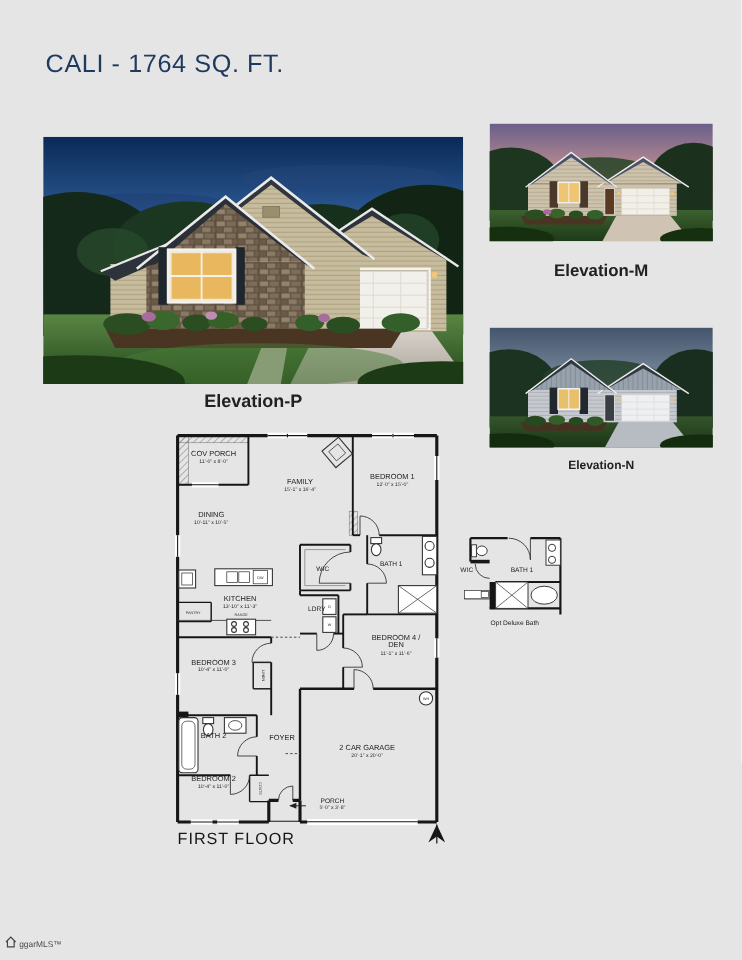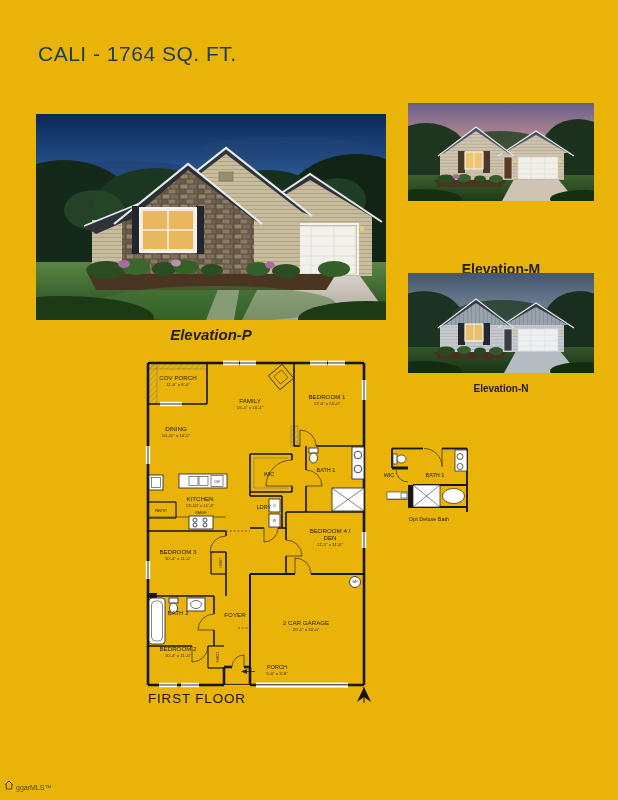--- a/index.html
+++ b/index.html
@@ -1,26 +1,26 @@
 <!DOCTYPE html>
 <html><head>
 <meta charset="utf-8">
 <style>
   html,body{margin:0;padding:0;background:#ffffff;}
-  .page{position:relative;width:618px;height:800px;background:#eab308;overflow:hidden;
+  .page{position:relative;width:618px;height:800px;background:#e5e5e5;overflow:hidden;
         font-family:"Liberation Sans",sans-serif;}
   .title{position:absolute;left:38px;top:42px;font-size:21px;color:#1f3a5f;letter-spacing:.5px;}
   .photo{position:absolute;}
   .photo svg{display:block;width:100%;height:100%;}
   .photo-p{left:36px;top:114px;width:350px;height:206px;}
   .photo-m{left:408px;top:103px;width:186px;height:98px;}
   .photo-n{left:408px;top:273px;width:186px;height:100px;}
   .elev-label{position:absolute;text-align:center;font-weight:bold;color:#212121;}
-  .label-p{left:36px;top:326px;width:350px;font-size:15px;font-style:italic;}
-  .label-m{left:408px;top:217px;width:186px;font-size:14px;margin-top:44px;}
+  .label-p{left:36px;top:326px;width:350px;font-size:15px;}
+  .label-m{left:408px;top:217px;width:186px;font-size:14px;}
   .label-n{left:408px;top:383px;width:186px;font-size:10px;}
   .plan{position:absolute;left:145px;top:356px;}
   .optbath{position:absolute;left:378px;top:444px;}
   .logo{position:absolute;left:3px;top:779px;display:flex;align-items:flex-end;gap:1px;color:#4a4a4a;font-size:7px;}
   
   .rm{font-size:6.2px;fill:#1c1c1c;text-anchor:middle;}
   .rs{font-size:5.5px;fill:#1c1c1c;text-anchor:middle;}
   .dm{font-size:4.3px;fill:#2a2a2a;text-anchor:middle;}
   .tn{font-size:3.1px;fill:#2a2a2a;text-anchor:middle;}
   .cap{font-size:13.5px;fill:#161616;letter-spacing:.8px;text-anchor:start;}

